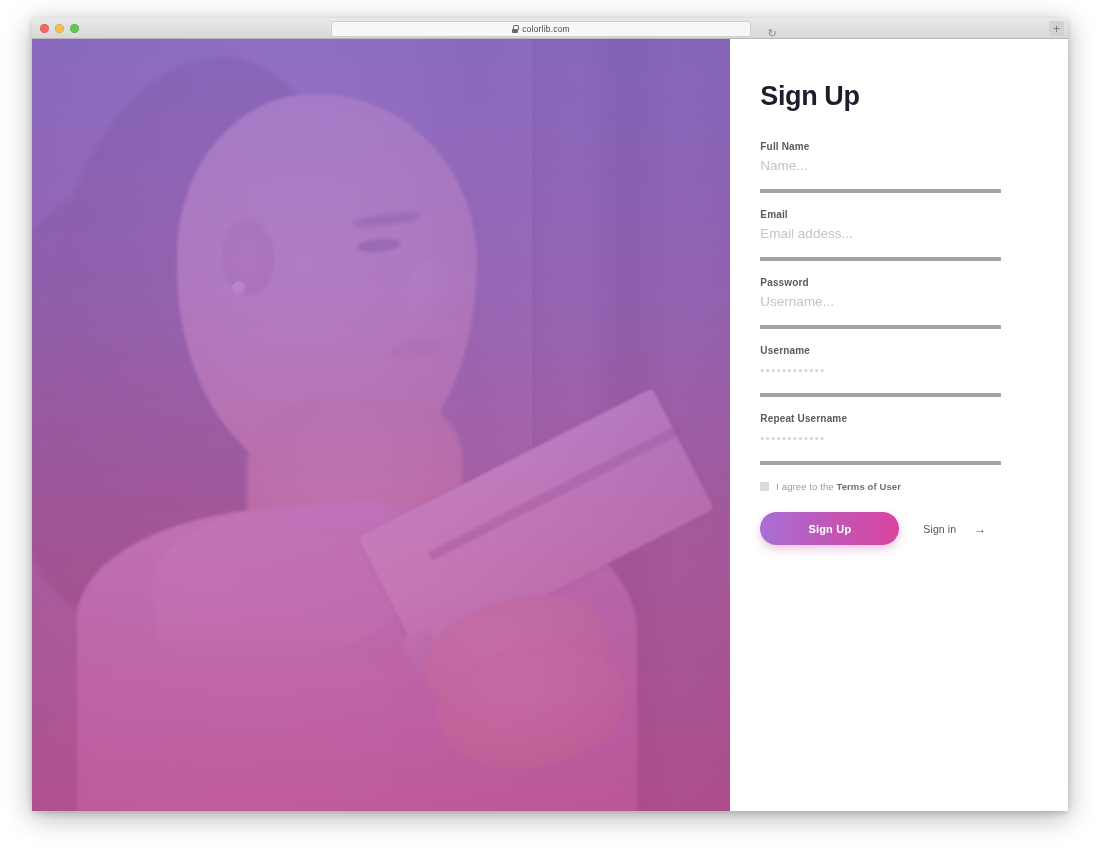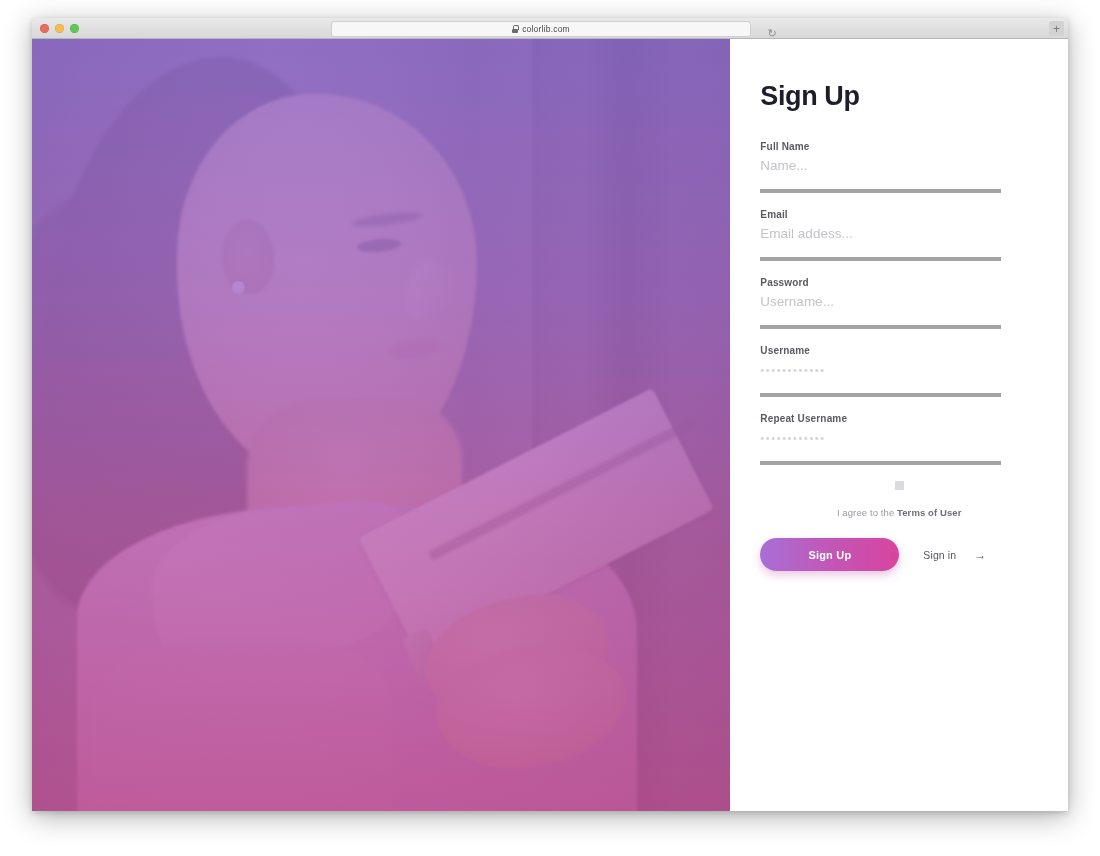--- a/index.html
+++ b/index.html
@@ -286,24 +286,23 @@
     color:#3c3c44;
     padding:0 0 16px 0;
     display:block;
   }
   .field-input::placeholder{ color:#c3c3c8; }
   .field-input.pw::placeholder{ color:#d2d2d7; font-size:11px; letter-spacing:1.6px; }
 
   .agree-row{
     display:flex;
     align-items:center;
-    gap:17px;
+    gap:7px;
     margin-top:13px;
     margin-bottom:20px;
-    flex-direction:column;
   }
   .agree-box{
     width:9px; height:9px;
     background:#d9d9de;
     border-radius:1px;
     flex:0 0 auto;
   }
   .agree-text{
     font-size:9.5px;
     color:#9a9aa2;

